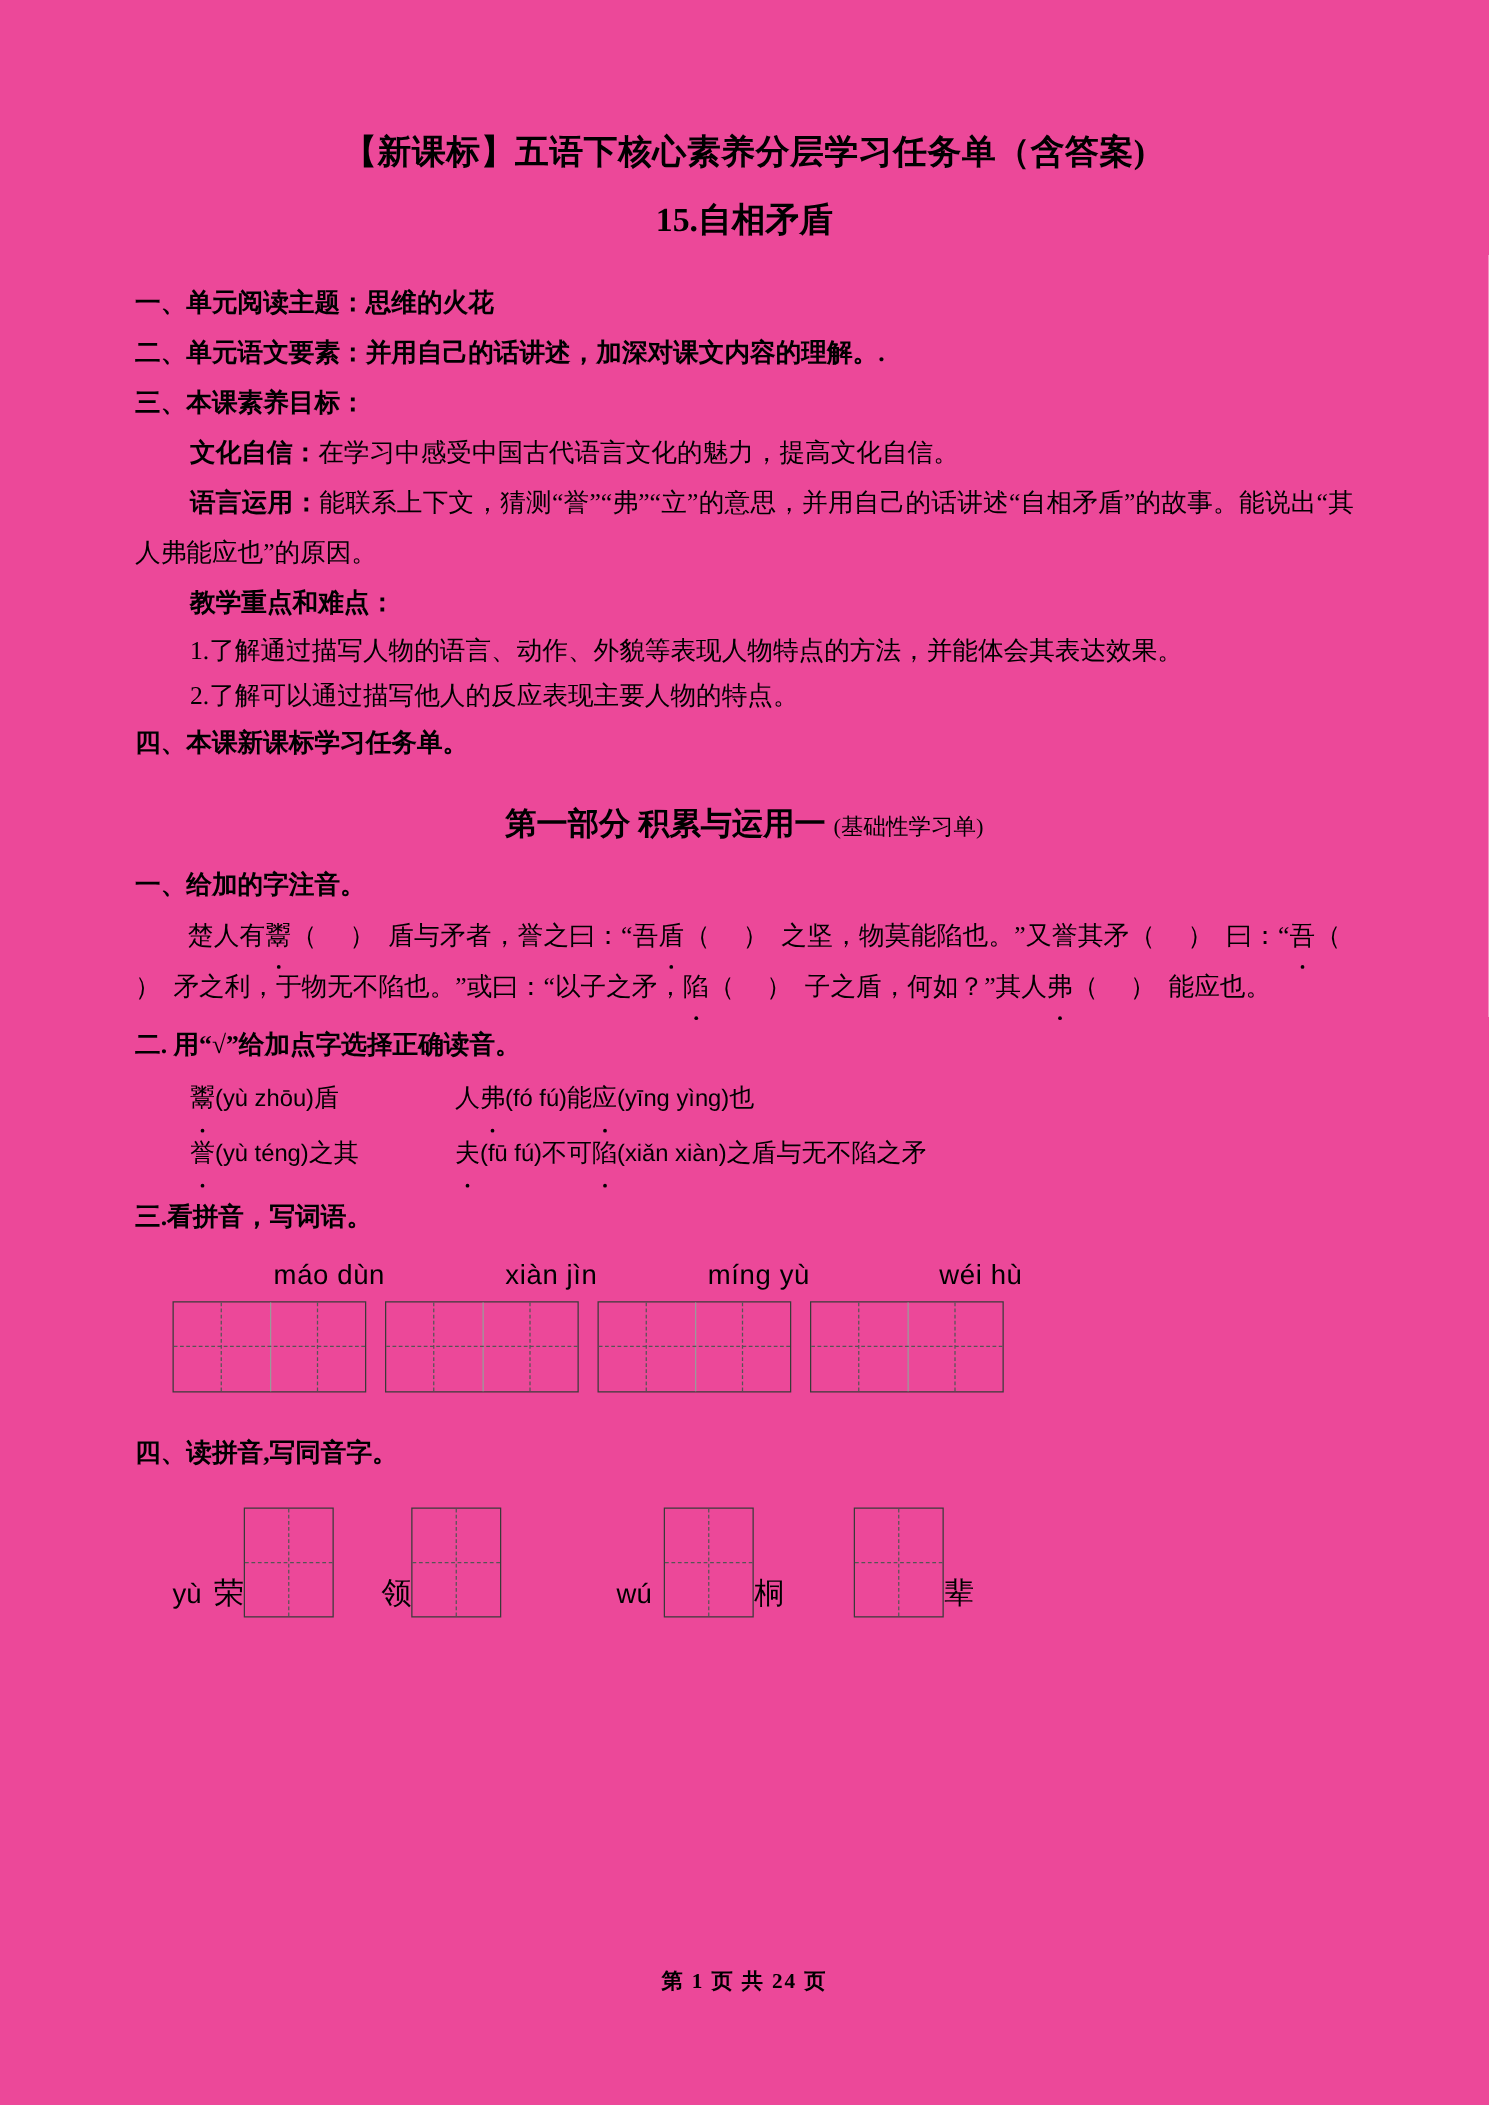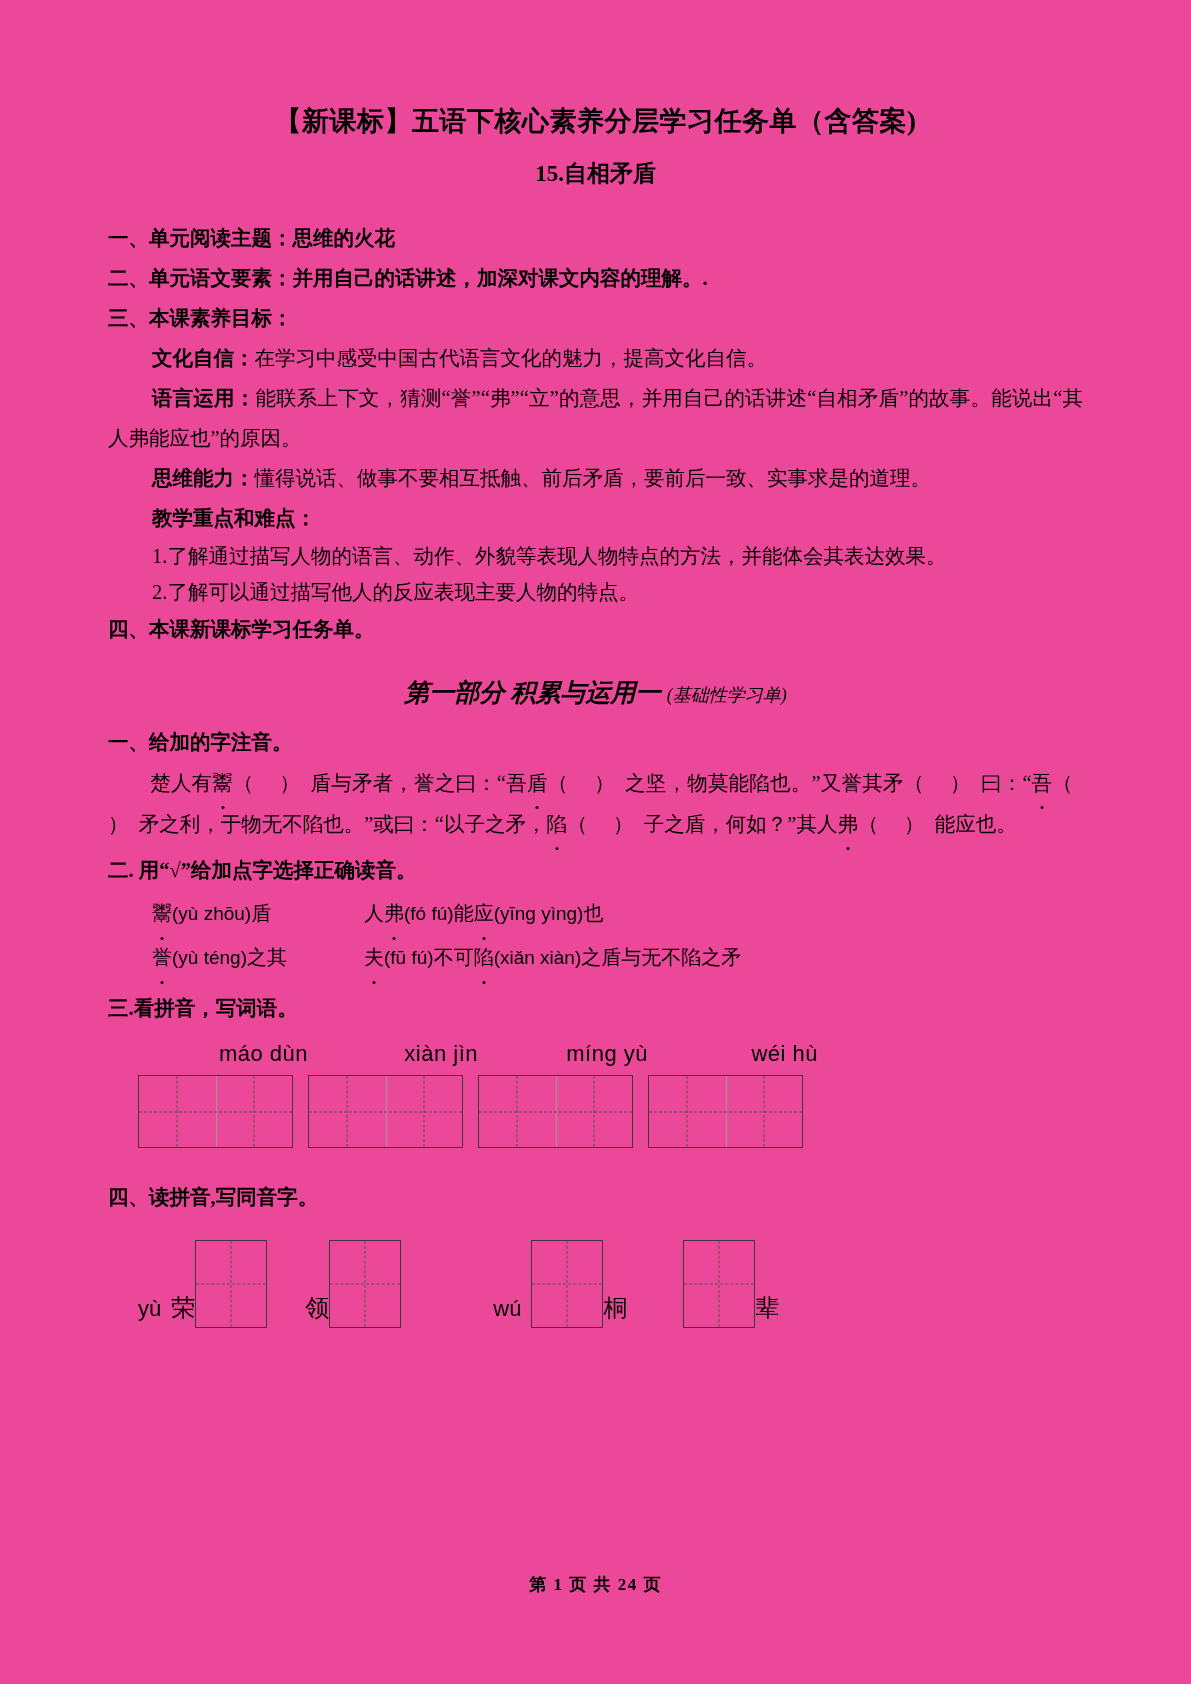--- a/index.html
+++ b/index.html
@@ -25,41 +25,40 @@
   .doc-title {
     text-align: center;
     font-size: 27px;
     font-weight: bold;
     letter-spacing: 0.5px;
     line-height: 1.3;
     margin: 0 0 20px 0;
   }
   .lesson-title {
     text-align: center;
-    font-size: 23px;
+    font-size: 27px;
     font-weight: bold;
     line-height: 1.3;
     margin: 0 0 30px 0;
   }
   .line {
     font-size: 20.5px;
     line-height: 1.95;
     margin: 0;
     text-align: justify;
   }
   .b { font-weight: bold; }
   .indent-half { padding-left: 44px; }
   .tight { line-height: 1.75; }
 
   .part-title {
     text-align: center;
     font-size: 25px;
     font-weight: bold;
     margin: 26px 0 14px 0;
-    font-style: italic;
   }
   .part-title .sub {
     font-size: 18px;
     font-weight: normal;
   }
 
   
   .passage {
     font-size: 20.5px;
     line-height: 2.0;
@@ -230,23 +229,20 @@
   <p class="line b">三、本课素养目标：</p>
 
   <p class="line indent-half">
     <span class="b">文化自信：</span><span>在学习中感受中国古代语言文化的魅力，提高文化自信。</span>
   </p>
 
   <p class="line indent-half" style="padding-left:0;text-indent:44px;">
     <span class="b">语言运用：</span><span>能联系上下文，猜测“誉”“弗”“立”的意思，并用自己的话讲述“自相矛盾”的故事。能说出“其人弗能应也”的原因。</span>
   </p>
 
-  <p class="line indent-half">
-    <span class="b">思维能力：</span><span>懂得说话、做事不要相互抵触、前后矛盾，要前后一致、实事求是的道理。</span>
-  </p>
 
 
   <p class="line b indent-half">教学重点和难点：</p>
 
   <p class="line indent-half tight">1.了解通过描写人物的语言、动作、外貌等表现人物特点的方法，并能体会其表达效果。</p>
   <p class="line indent-half tight">2.了解可以通过描写他人的反应表现主要人物的特点。</p>
 
   <p class="line b">四、本课新课标学习任务单。</p>
 
   <div class="part-title">

